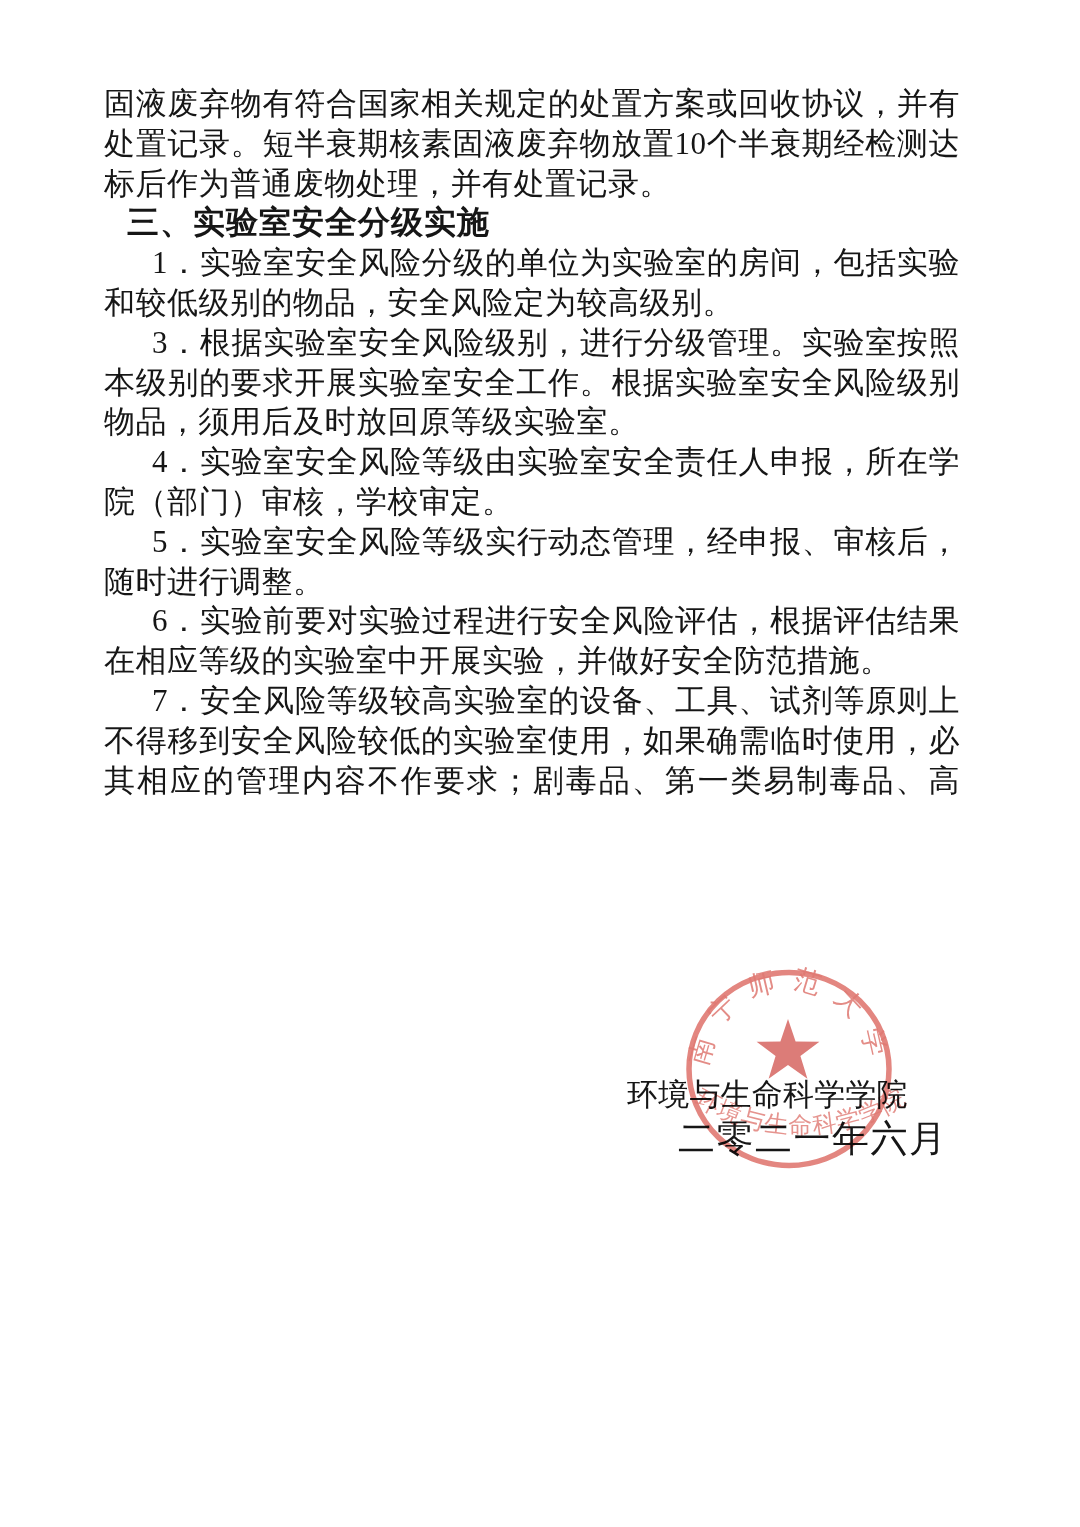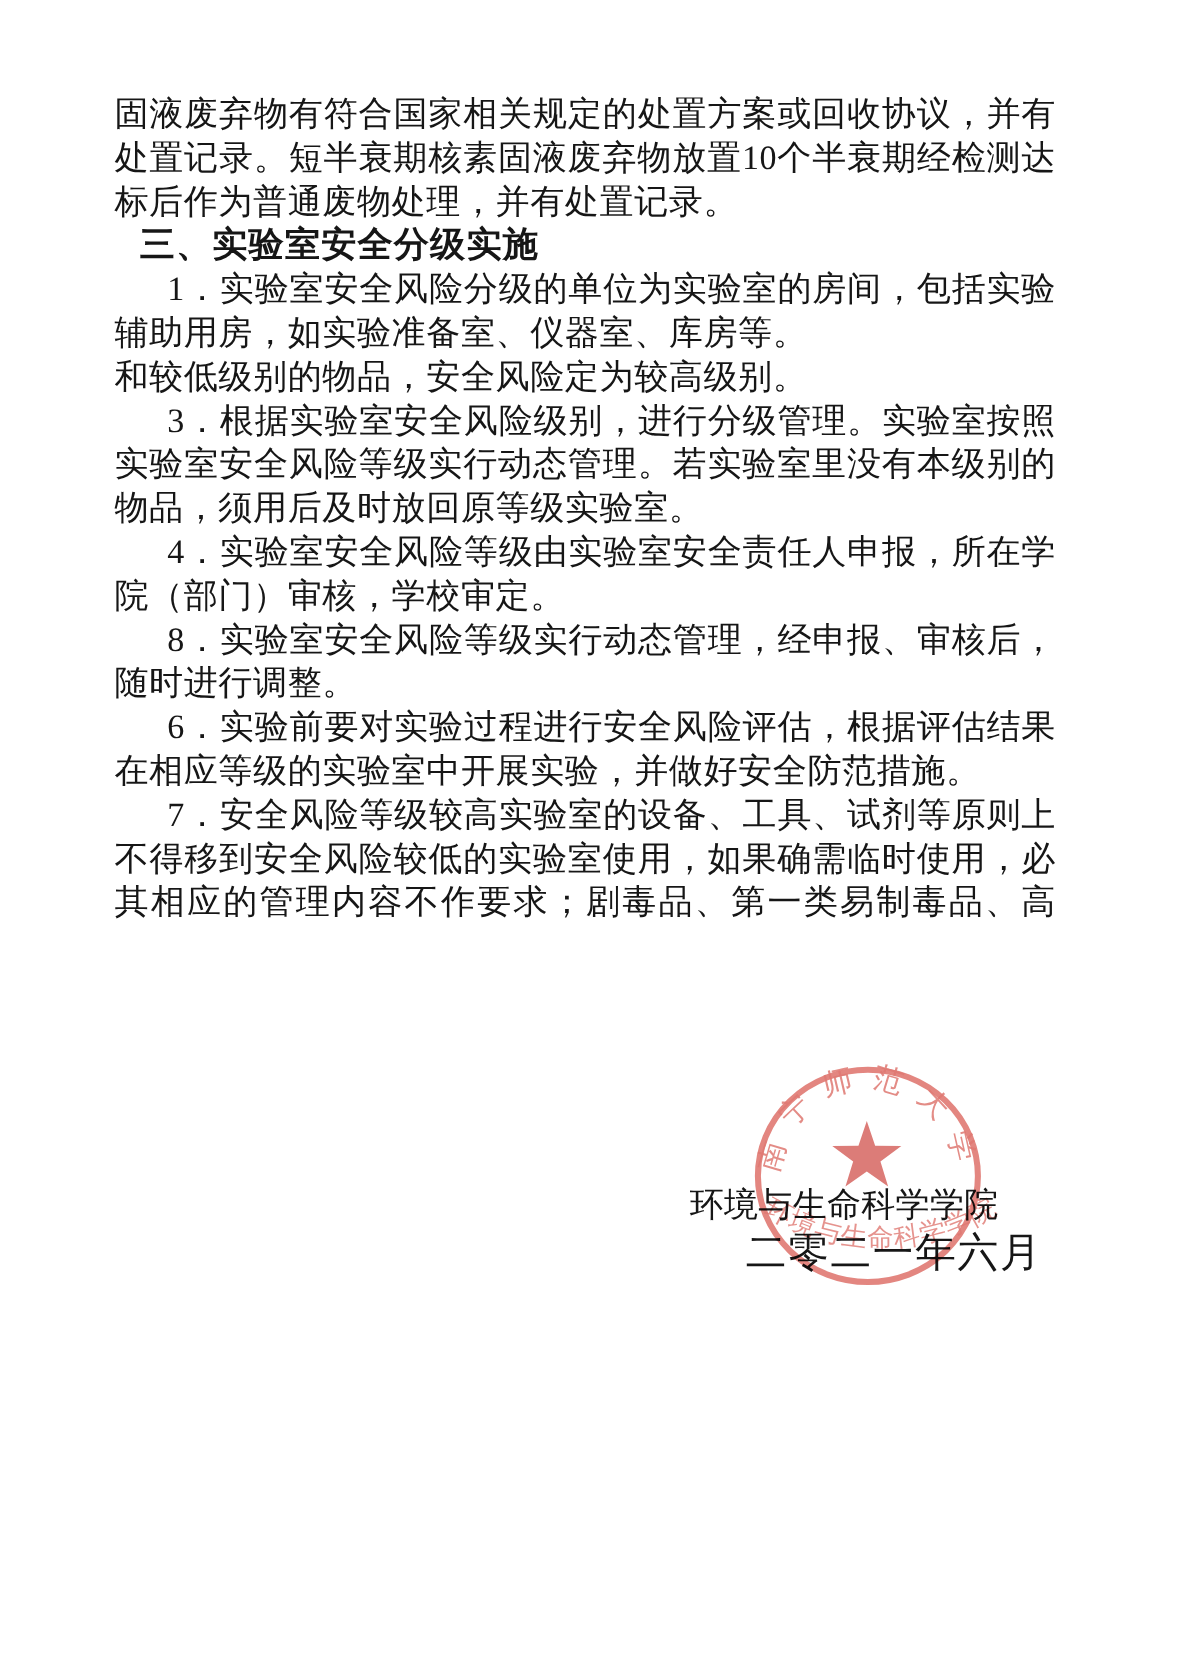--- a/index.html
+++ b/index.html
@@ -67,28 +67,27 @@
 <body>
 
 <div class="page">
 
   <div class="body-block">
     <div class="ln j">固液废弃物有符合国家相关规定的处置方案或回收协议，并有</div>
     <div class="ln j">处置记录。短半衰期核素固液废弃物放置10个半衰期经检测达</div>
     <div class="ln last">标后作为普通废物处理，并有处置记录。</div>
     <div class="ln hd">三、实验室安全分级实施</div>
     <div class="ln j ind">1．实验室安全风险分级的单位为实验室的房间，包括实验</div>
-    <div class="ln last">辅助用房，如实验准备室、仪器室、库房等。</div>
     <div class="ln last">和较低级别的物品，安全风险定为较高级别。</div>
     <div class="ln j ind">3．根据实验室安全风险级别，进行分级管理。实验室按照</div>
-    <div class="ln j">实验室安全风险等级实行动态管理。若实验室里没有本级别的</div>
+    <div class="ln j">本级别的要求开展实验室安全工作。根据实验室安全风险级别</div>
     <div class="ln last">物品，须用后及时放回原等级实验室。</div>
     <div class="ln j ind">4．实验室安全风险等级由实验室安全责任人申报，所在学</div>
     <div class="ln last">院（部门）审核，学校审定。</div>
-    <div class="ln j ind">8．实验室安全风险等级实行动态管理，经申报、审核后，</div>
+    <div class="ln j ind">5．实验室安全风险等级实行动态管理，经申报、审核后，</div>
     <div class="ln last">随时进行调整。</div>
     <div class="ln j ind">6．实验前要对实验过程进行安全风险评估，根据评估结果</div>
     <div class="ln last">在相应等级的实验室中开展实验，并做好安全防范措施。</div>
     <div class="ln j ind">7．安全风险等级较高实验室的设备、工具、试剂等原则上</div>
     <div class="ln j">不得移到安全风险较低的实验室使用，如果确需临时使用，必</div>
     <div class="ln j">其相应的管理内容不作要求；剧毒品、第一类易制毒品、高</div>
   </div>
 
   <div class="sig-org">环境与生命科学学院</div>
   <div class="sig-date">二零二一年六月</div>

